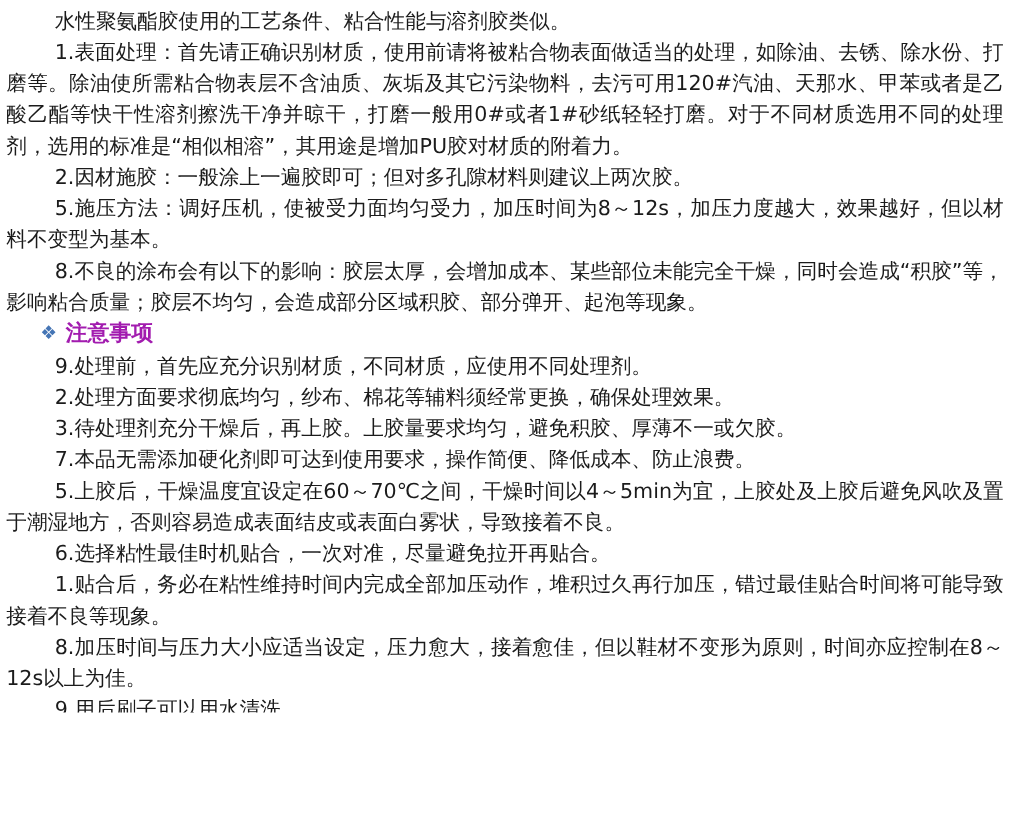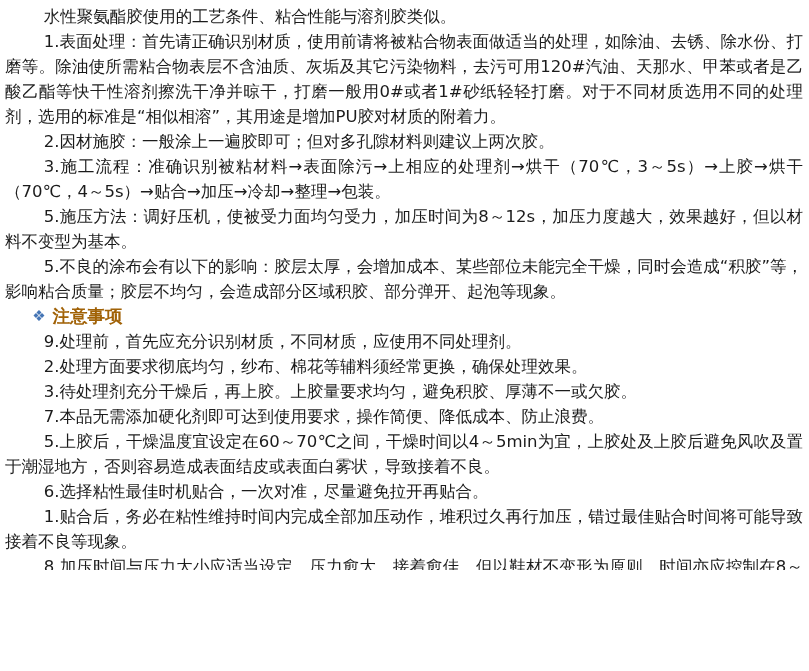--- a/index.html
+++ b/index.html
@@ -38,26 +38,25 @@
   }
 </style>
 </head>
 <body>
 
 <div class="page">
   <p class="para">水性聚氨酯胶使用的工艺条件、粘合性能与溶剂胶类似。</p>
 
   <p class="para">1.表面处理：首先请正确识别材质，使用前请将被粘合物表面做适当的处理，如除油、去锈、除水份、打磨等。除油使所需粘合物表层不含油质、灰垢及其它污染物料，去污可用120#汽油、天那水、甲苯或者是乙酸乙酯等快干性溶剂擦洗干净并晾干，打磨一般用0#或者1#砂纸轻轻打磨。对于不同材质选用不同的处理剂，选用的标准是“相似相溶”，其用途是增加PU胶对材质的附着力。</p>
   <p class="para">2.因材施胶：一般涂上一遍胶即可；但对多孔隙材料则建议上两次胶。</p>
-  <p class="para">3.施工流程：准确识别被粘材料→表面除污→上相应的处理剂→烘干（70℃，3～5s）→上胶→烘干（70℃，4～5s）→贴合→加压→冷却→整理→包装。</p>
   <p class="para">5.施压方法：调好压机，使被受力面均匀受力，加压时间为8～12s，加压力度越大，效果越好，但以材料不变型为基本。</p>
-  <p class="para">5.不良的涂布会有以下的影响：胶层太厚，会增加成本、某些部位未能完全干燥，同时会造成“积胶”等，影响粘合质量；胶层不均匀，会造成部分区域积胶、部分弹开、起泡等现象。</p>
+  <p class="para">8.不良的涂布会有以下的影响：胶层太厚，会增加成本、某些部位未能完全干燥，同时会造成“积胶”等，影响粘合质量；胶层不均匀，会造成部分区域积胶、部分弹开、起泡等现象。</p>
 
   <p class="notes-header">
-    <span class="diamond" style="color: rgb(69, 117, 181);">❖</span><span style="color: #a16207;">注意事项</span>
+    <span class="diamond" style="color: rgb(69, 117, 181);">❖</span><span style="color: #a21caf;">注意事项</span>
   </p>
 
   <p class="para">9.处理前，首先应充分识别材质，不同材质，应使用不同处理剂。</p>
   <p class="para">2.处理方面要求彻底均匀，纱布、棉花等辅料须经常更换，确保处理效果。</p>
   <p class="para">3.待处理剂充分干燥后，再上胶。上胶量要求均匀，避免积胶、厚薄不一或欠胶。</p>
   <p class="para">7.本品无需添加硬化剂即可达到使用要求，操作简便、降低成本、防止浪费。</p>
   <p class="para">5.上胶后，干燥温度宜设定在60～70℃之间，干燥时间以4～5min为宜，上胶处及上胶后避免风吹及置于潮湿地方，否则容易造成表面结皮或表面白雾状，导致接着不良。</p>
   <p class="para">6.选择粘性最佳时机贴合，一次对准，尽量避免拉开再贴合。</p>
   <p class="para">1.贴合后，务必在粘性维持时间内完成全部加压动作，堆积过久再行加压，错过最佳贴合时间将可能导致接着不良等现象。</p>
   <p class="para">8.加压时间与压力大小应适当设定，压力愈大，接着愈佳，但以鞋材不变形为原则，时间亦应控制在8～12s以上为佳。</p>

